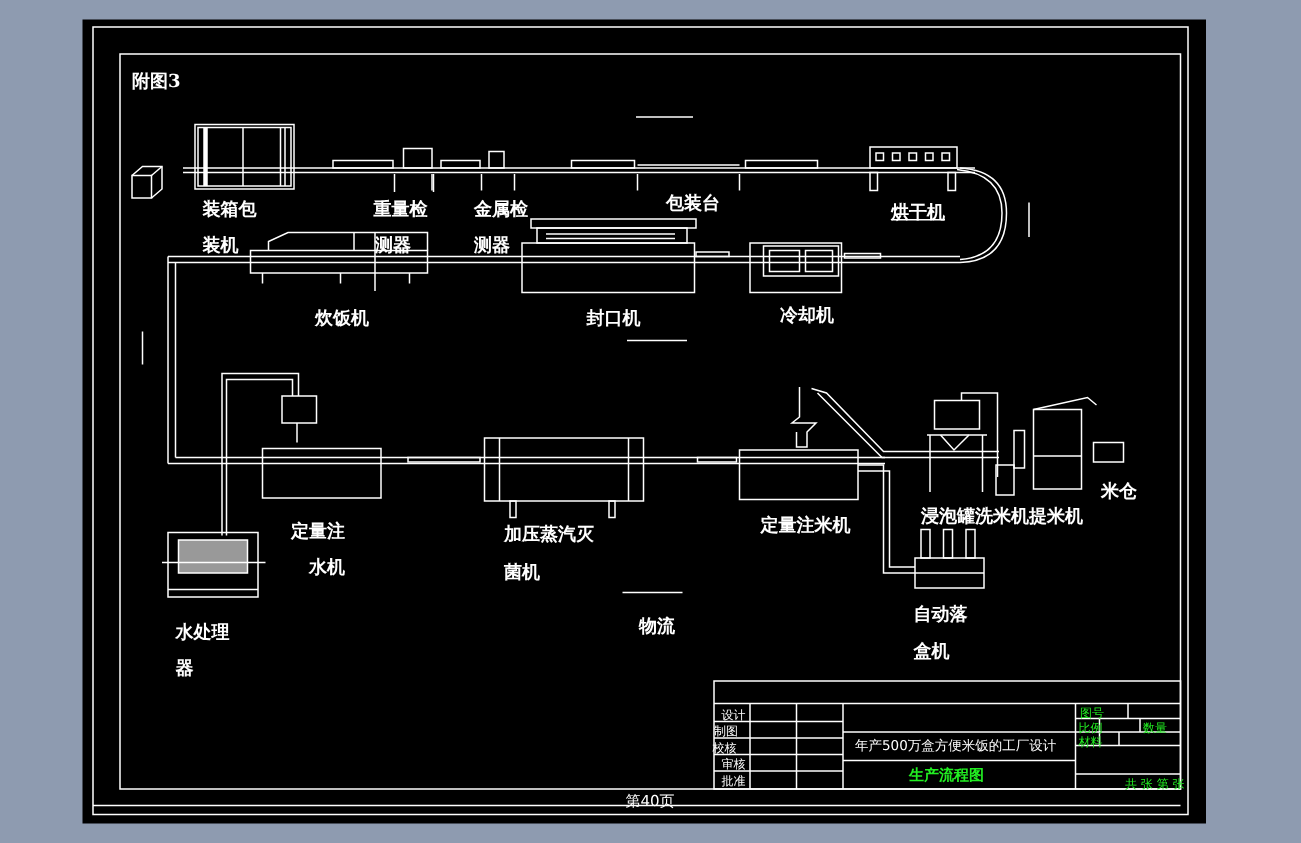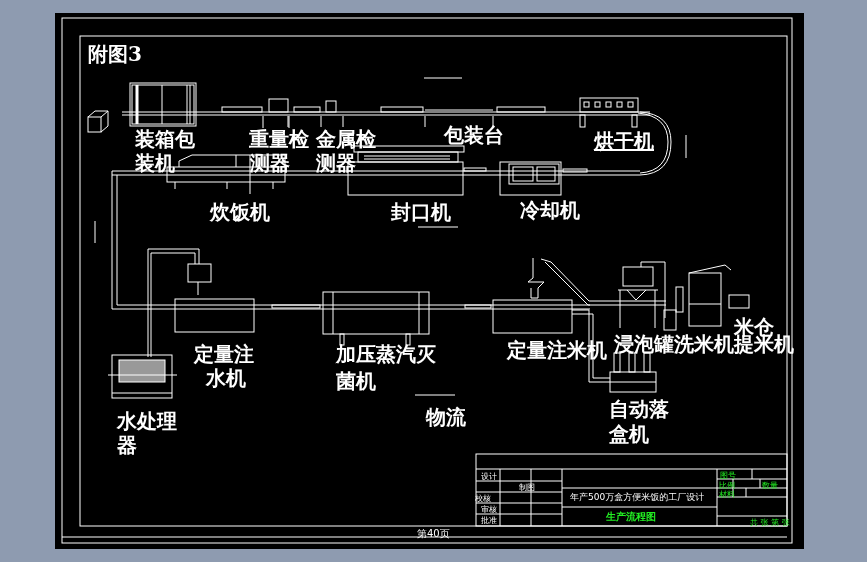--- a/index.html
+++ b/index.html
@@ -1,21 +1,21 @@
 <!DOCTYPE html>
 <html><head>
 <meta charset="utf-8">
 <style>
   html, body { margin:0; padding:0; }
   body { width:867px; height:562px; background:#8e9bb0; position:relative; overflow:hidden;
          font-family:"DejaVu Sans", sans-serif; }
   #sheet { position:absolute; left:55px; top:13px; width:749px; height:536px; background:#000; }
   #drawing { position:absolute; left:0; top:0; width:867px; height:562px; }
   .lbl { position:absolute; color:#fff; font-family:"DejaVu Serif", serif; font-weight:bold;
-         font-size:20px; line-height:22px; white-space:nowrap; }
+         font-size:12px; line-height:22px; white-space:nowrap; }
   .tb { position:absolute; color:#fff; font-size:8px; white-space:nowrap; }
   .green { color:#22ee22; }
 </style>
 </head>
 <body>
 
 <div id="sheet"></div>
 
 <svg id="drawing" viewBox="0 0 867 562" fill="none" stroke="#fff" stroke-width="1">
 
@@ -210,33 +210,33 @@
 <div class="lbl" style="left:250px;top:152px;">测器</div>
 <div class="lbl" style="left:316px;top:128px;">金属检</div>
 <div class="lbl" style="left:316px;top:152px;">测器</div>
 <div class="lbl" style="left:444px;top:124px;text-align:center;">包装台</div>
 <div class="lbl" style="left:594px;top:130px;text-decoration:underline;">烘干机</div>
 <div class="lbl" style="left:210px;top:201px;">炊饭机</div>
 <div class="lbl" style="left:391px;top:201px;">封口机</div>
 <div class="lbl" style="left:520px;top:199px;">冷却机</div>
 <div class="lbl" style="left:194px;top:343px;">定量注</div>
 <div class="lbl" style="left:206px;top:367px;text-align:right;">水机</div>
-<div class="lbl" style="left:336px;top:345px;font-family:Liberation Mono, monospace;">加压蒸汽灭</div>
+<div class="lbl" style="left:336px;top:345px;">加压蒸汽灭</div>
 <div class="lbl" style="left:336px;top:370px;">菌机</div>
 <div class="lbl" style="left:507px;top:339px;">定量注米机</div>
 <div class="lbl" style="left:614px;top:333px;">浸泡罐洗米机提米机</div>
 <div class="lbl" style="left:734px;top:316px;">米仓</div>
 <div class="lbl" style="left:117px;top:410px;">水处理</div>
 <div class="lbl" style="left:117px;top:434px;">器</div>
 <div class="lbl" style="left:609px;top:398px;">自动落</div>
 <div class="lbl" style="left:609px;top:423px;">盒机</div>
 <div class="lbl" style="left:426px;top:406px;">物流</div>
 
 <div class="tb" style="left:481px;top:471px;">设计</div>
-<div class="tb" style="left:500px;top:482px;padding-left:19px;">制图</div>
+<div class="tb" style="left:457px;top:482px;padding-left:19px;">制图</div>
 <div class="tb" style="left:475px;top:493px;">校核</div>
 <div class="tb" style="left:481px;top:504px;">审核</div>
 <div class="tb" style="left:481px;top:515px;">批准</div>
 <div class="tb" style="left:570px;top:491px;font-size:9px;">年产500万盒方便米饭的工厂设计</div>
 <div class="tb green" style="left:606px;top:510px;font-size:10px;font-weight:bold;">生产流程图</div>
 <div class="tb green" style="left:720px;top:470px;">图号</div>
 <div class="tb green" style="left:719px;top:480px;font-family:Liberation Mono, monospace;">比例</div>
 <div class="tb green" style="left:762px;top:480px;">数量</div>
 <div class="tb green" style="left:719px;top:489px;">材料</div>
 <div class="tb green" style="left:750px;top:517px;">共 张 第 张</div>

